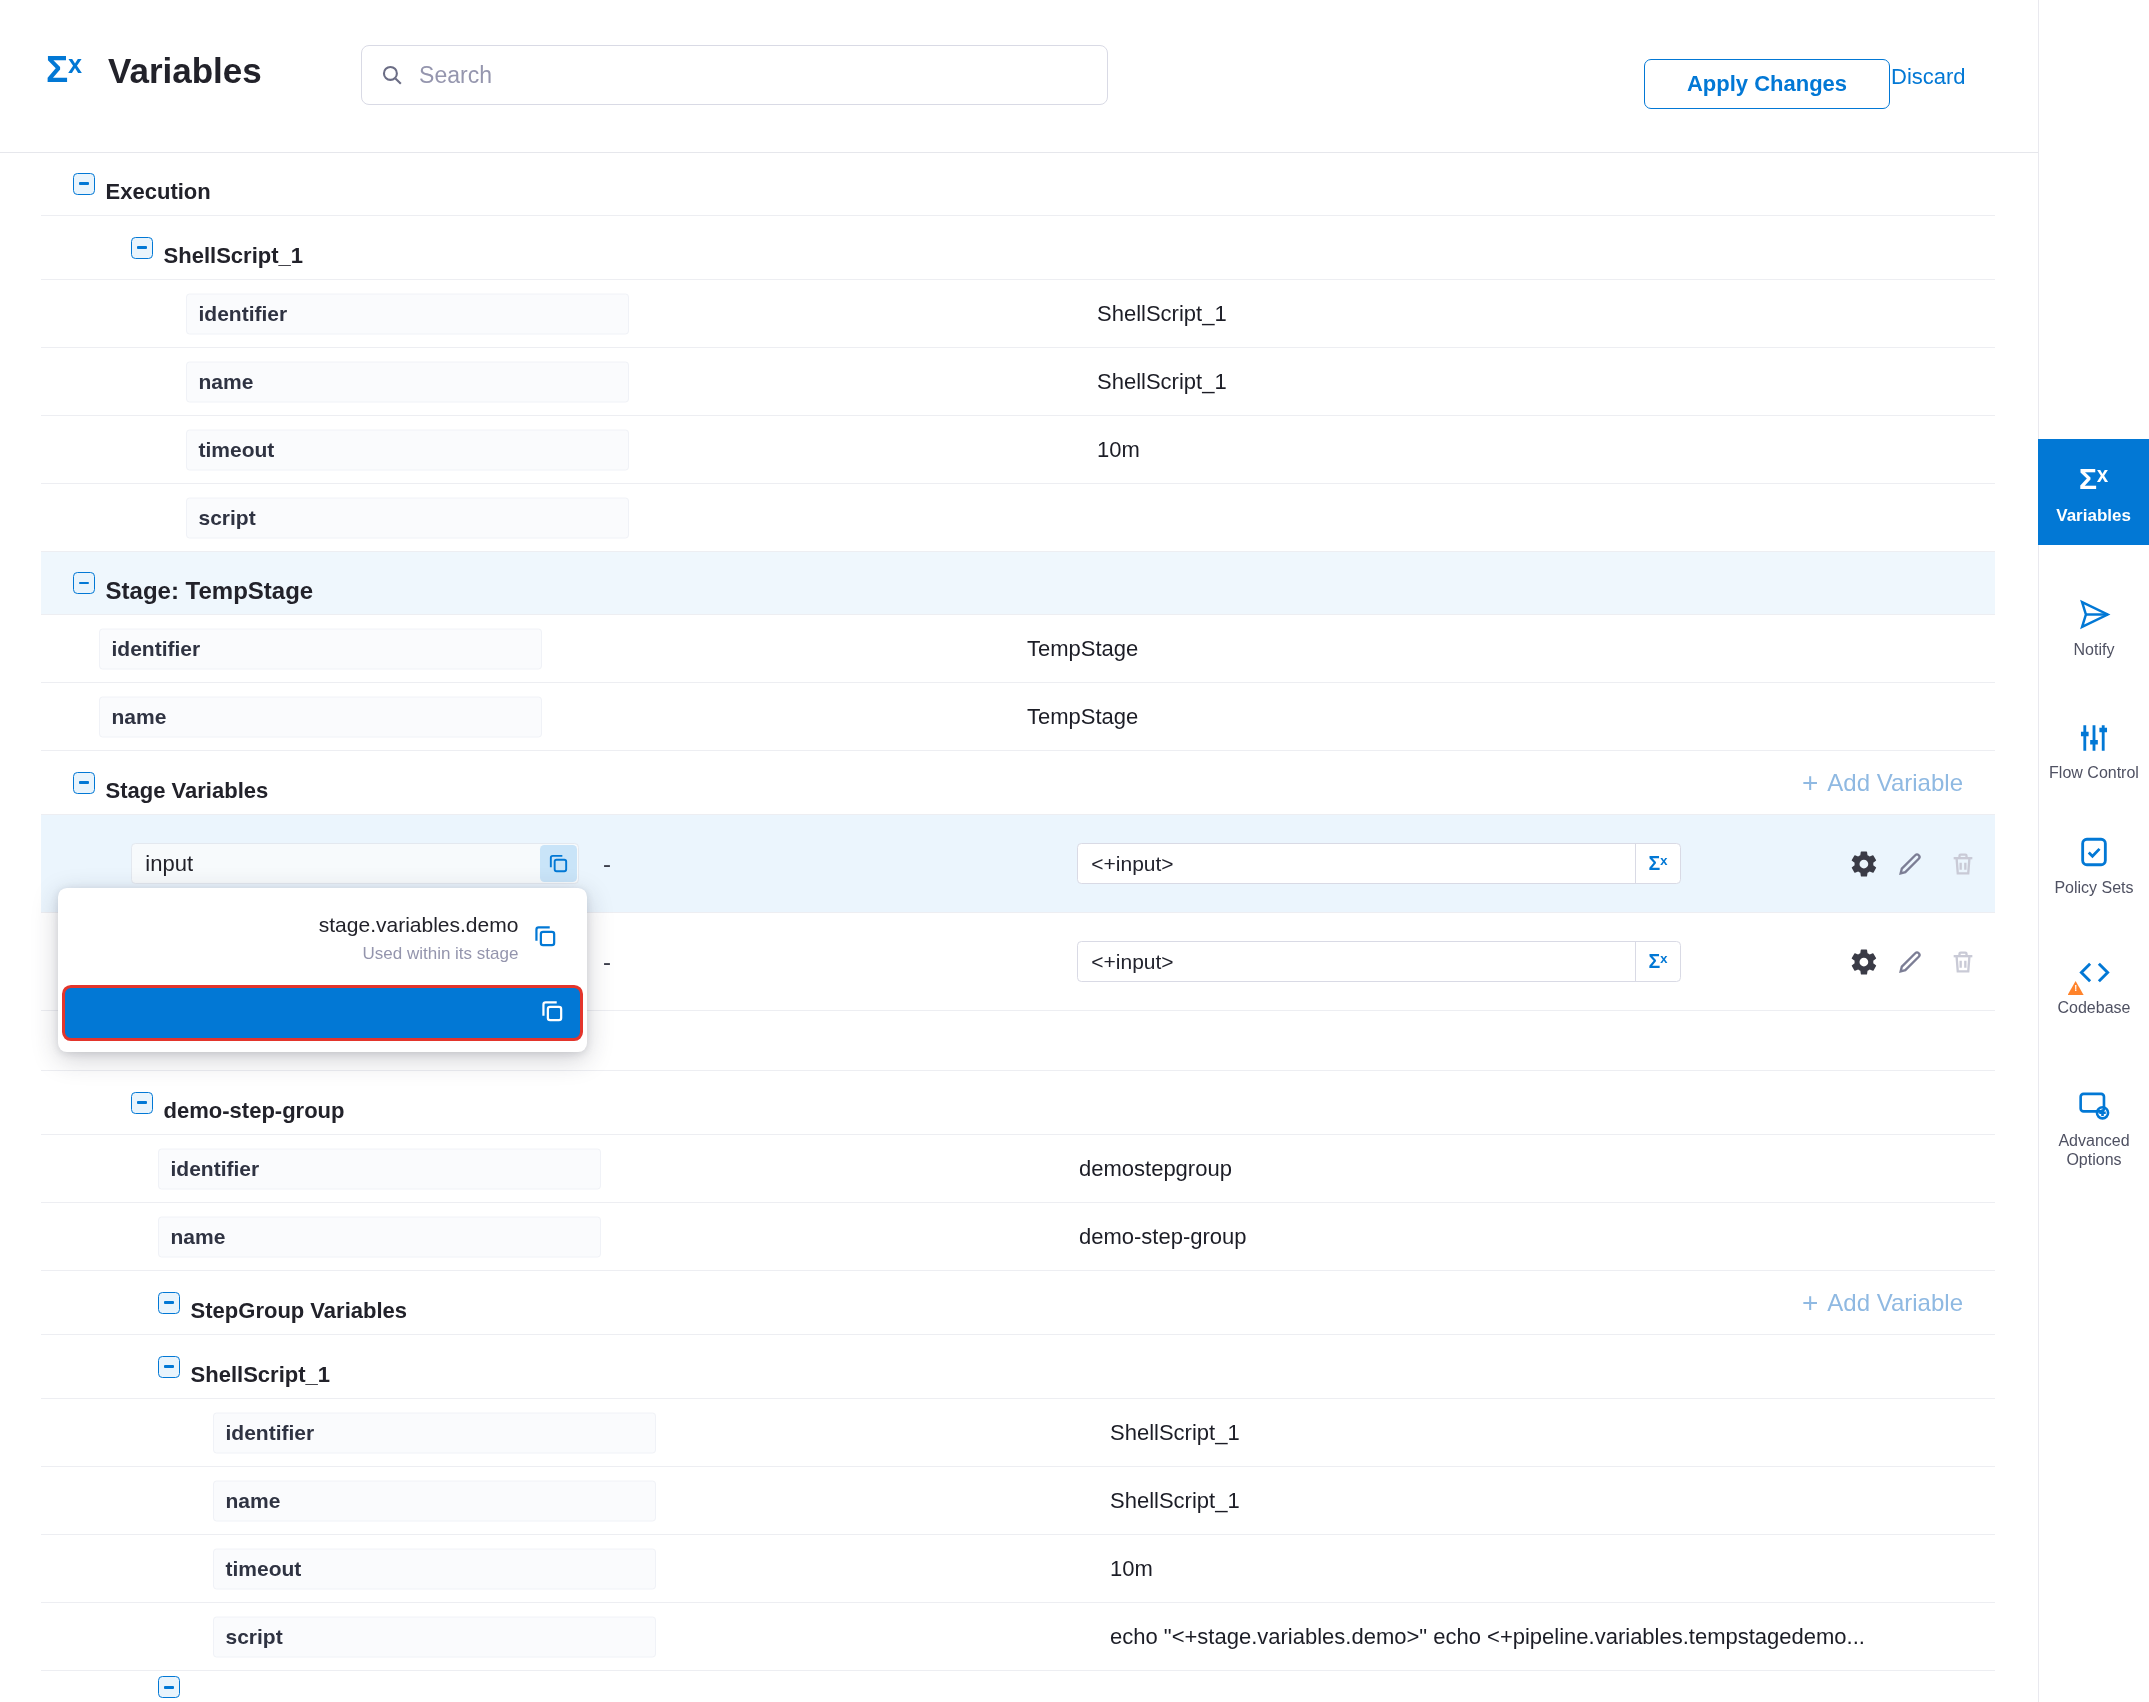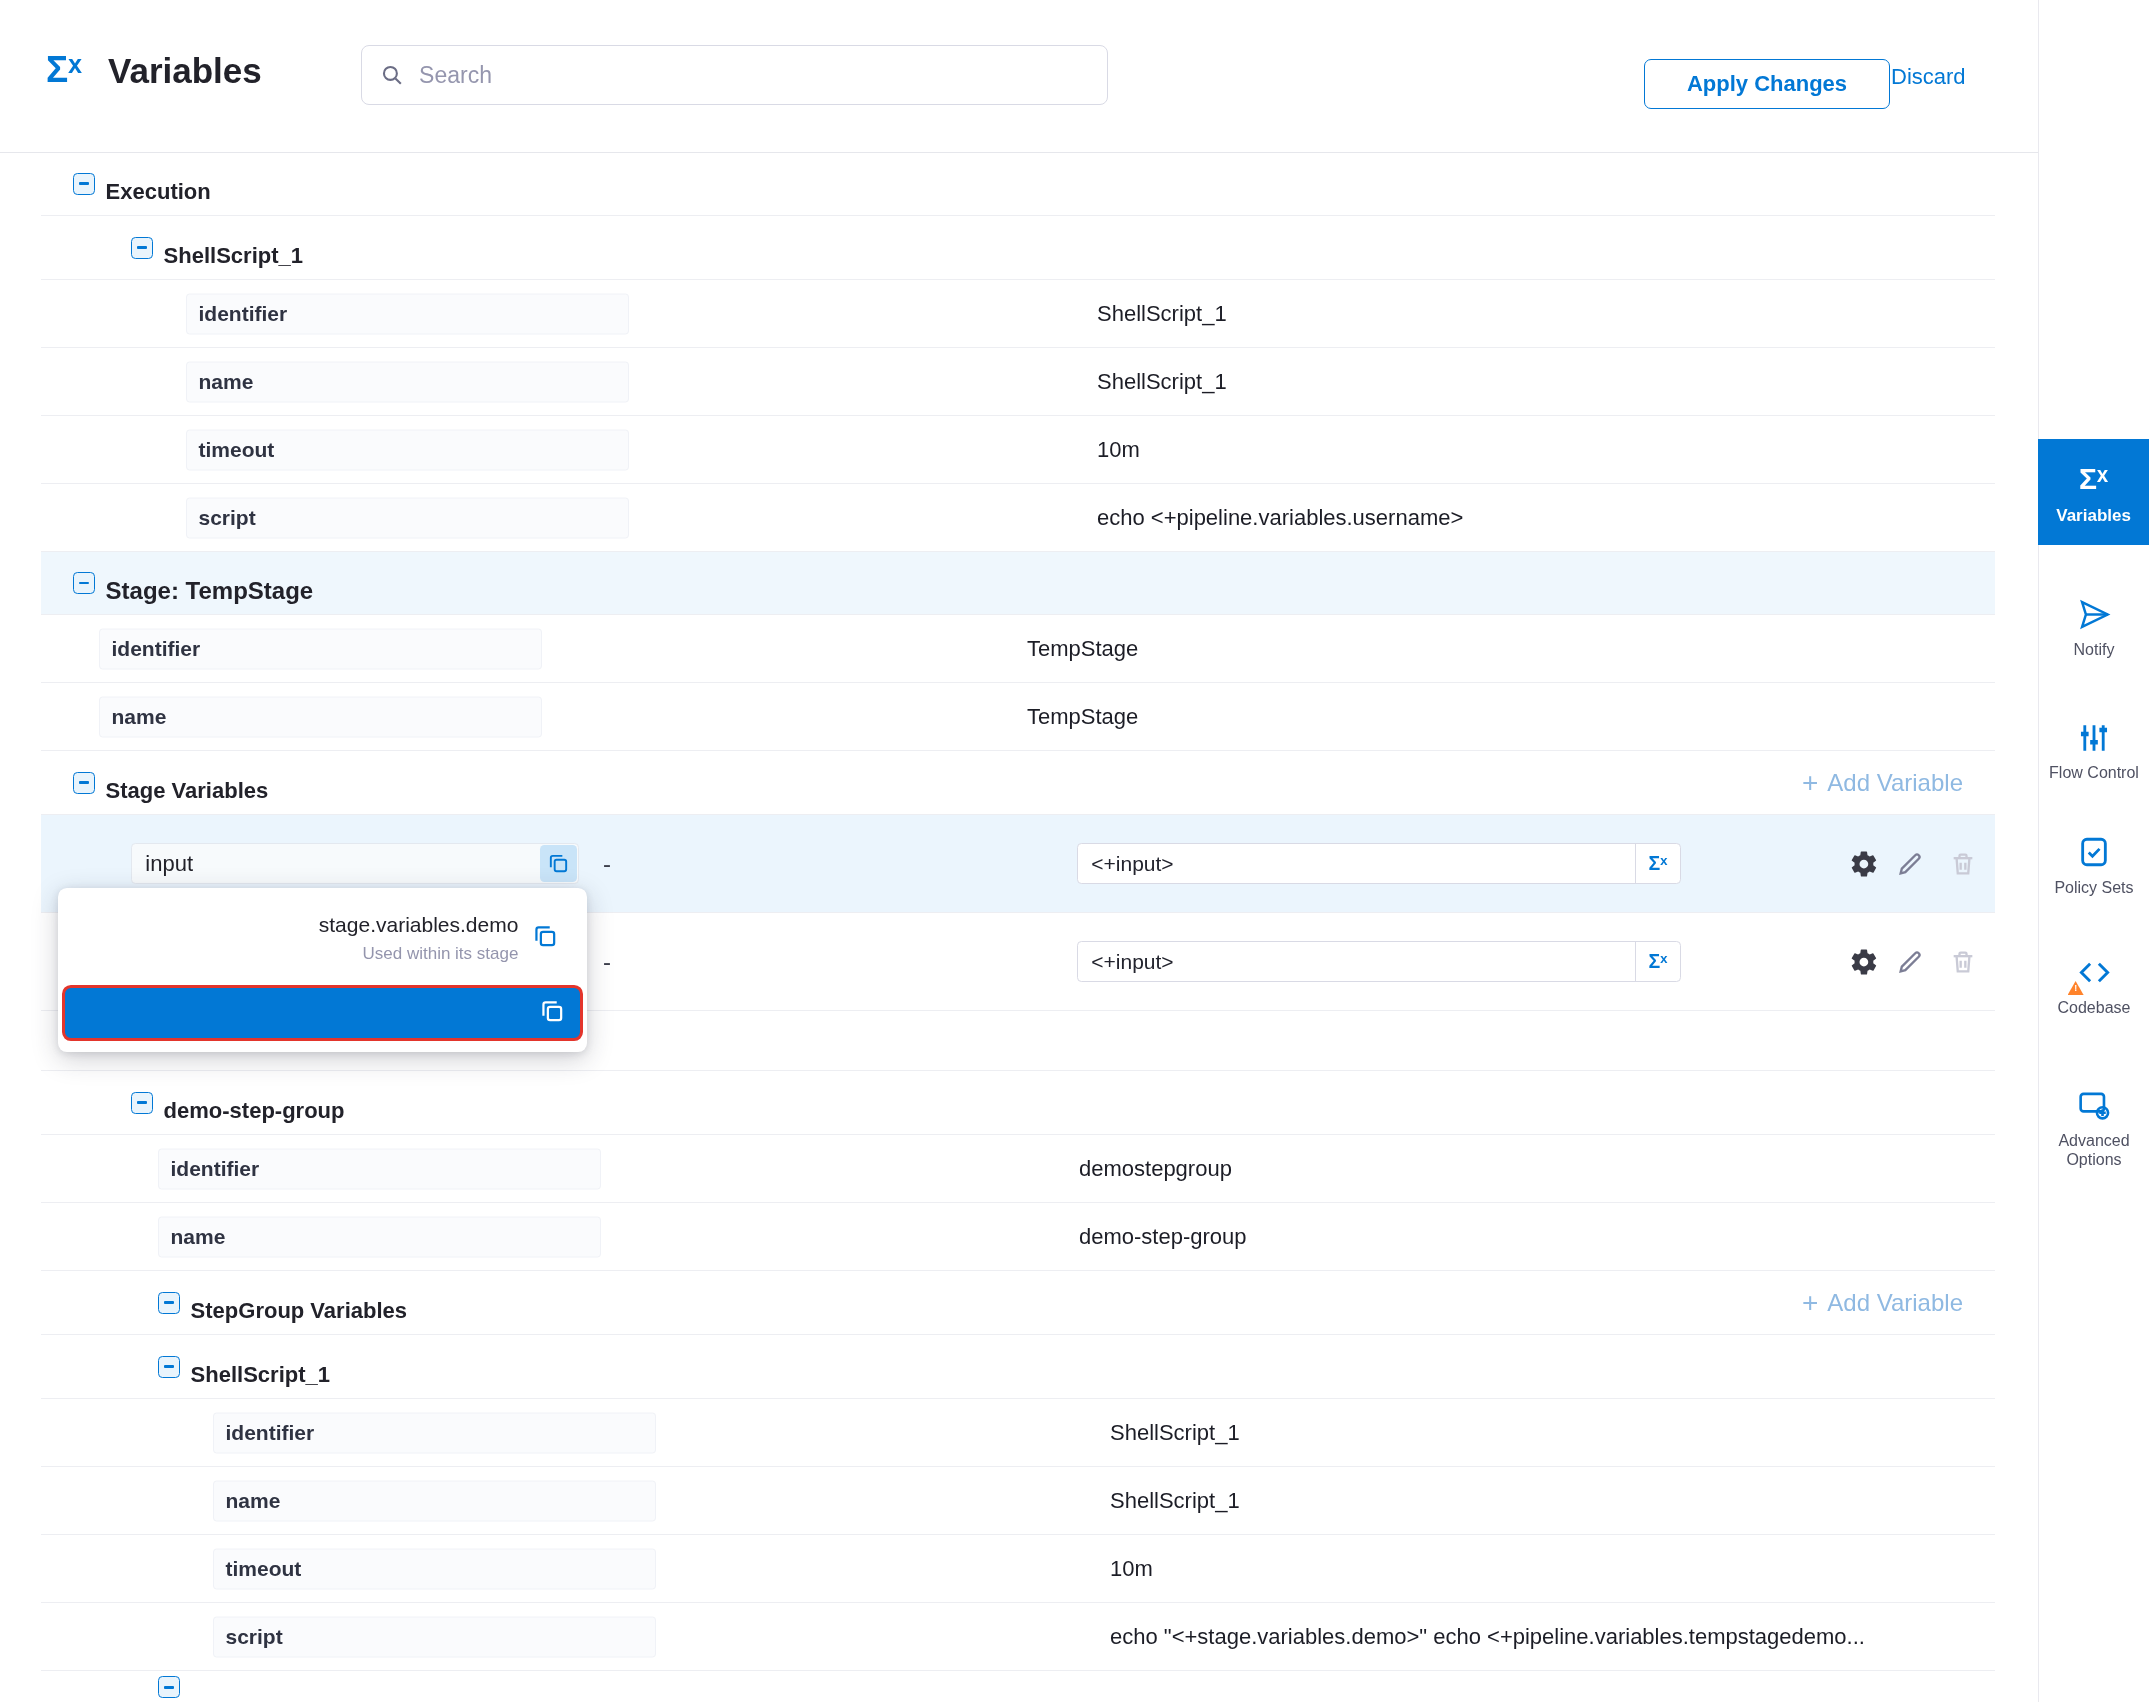--- a/index.html
+++ b/index.html
@@ -142,21 +142,20 @@
       <div class="row h-field f-step">
         <span class="pill">name</span>
         <span class="val">ShellScript_1</span>
       </div>
       <div class="row h-field f-step">
         <span class="pill">timeout</span>
         <span class="val">10m</span>
       </div>
       <div class="row h-field f-step">
         <span class="pill">script</span>
-        <span class="val">echo &lt;+pipeline.variables.username&gt;</span>
       </div>
       <div class="row h-stage">
         <span class="collapse lv0">
           <span class="minusbar"></span>
         </span>
         <span class="glabel stage">Stage: TempStage</span>
       </div>
       <div class="row h-field f-stage">
         <span class="pill">identifier</span>
         <span class="val">TempStage</span>

